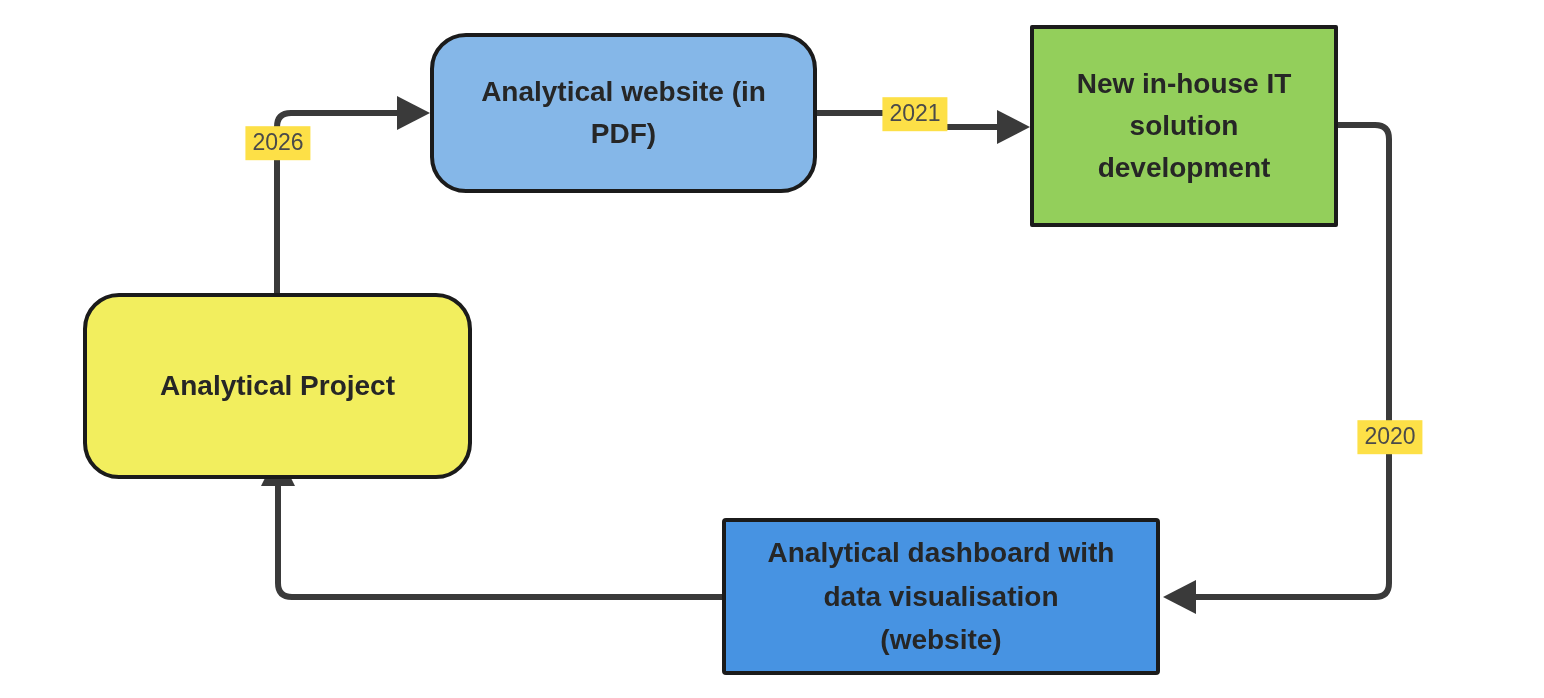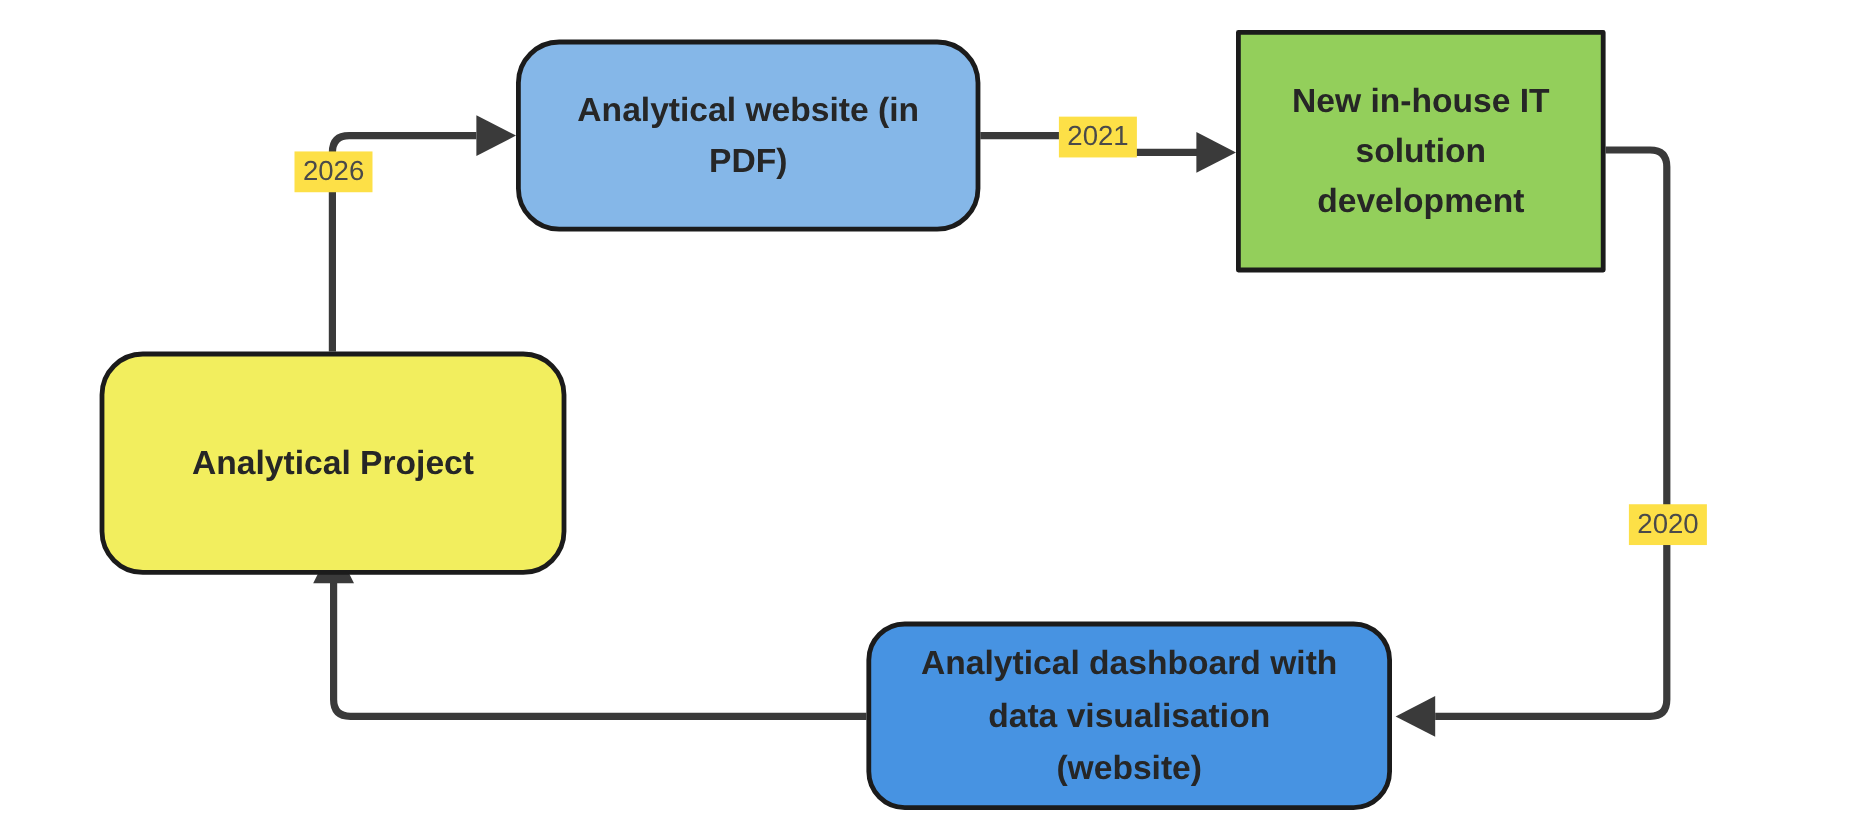--- a/index.html
+++ b/index.html
@@ -64,21 +64,21 @@
     left: 1030px; top: 25px;
     width: 308px; height: 202px;
     background: #93cf5b;
     border-radius: 2px;
   }
   .node-new-it-solution .node-label { max-width: 272px; }
   .node-analytical-dashboard {
     left: 722px; top: 518px;
     width: 438px; height: 157px;
     background: #4793e2;
-    border-radius: 32px;
+    border-radius: 4px;
     line-height: 1.55;
   }
   .node-analytical-dashboard .node-label { max-width: 362px; }
   .edge-label {
     position: absolute;
     transform: translate(-50%, -50%);
     background: #fde047;
     color: #4a4a4a;
     font-size: 23px;
     font-weight: 400;

